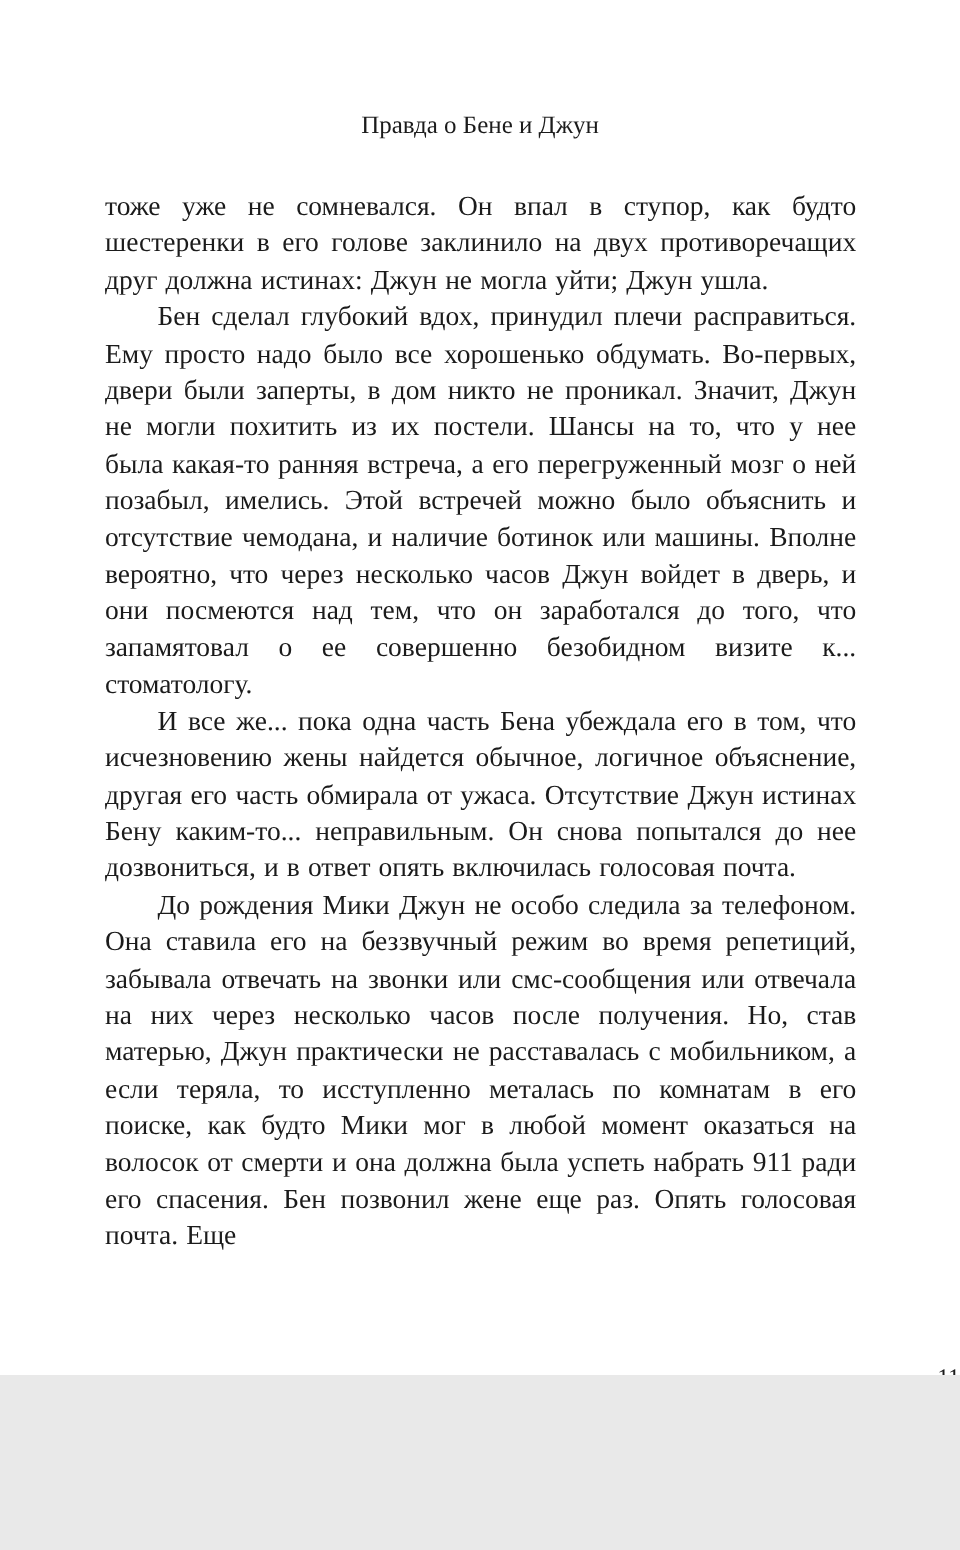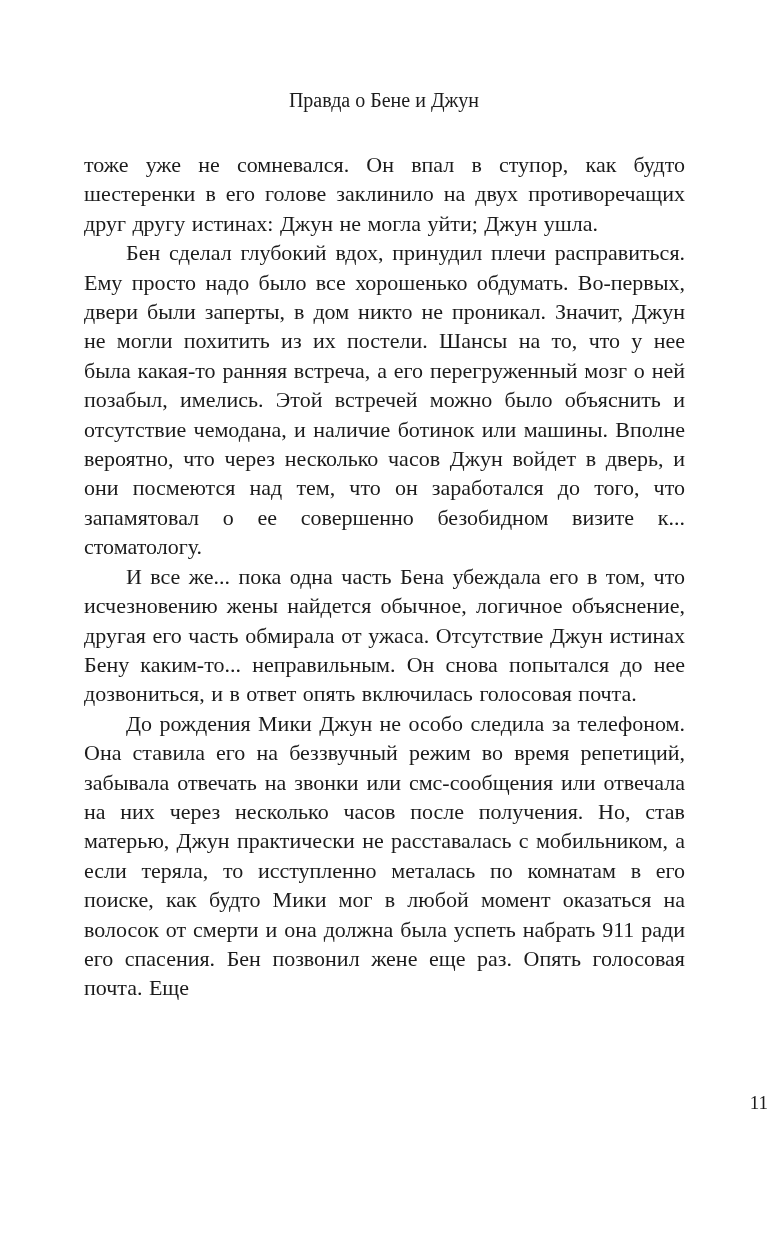--- a/index.html
+++ b/index.html
@@ -3,21 +3,21 @@
   <meta charset="utf-8">
   <style>
     html, body {
       margin: 0;
       padding: 0;
       background: #e9e9e9;
     }
     .page {
       position: relative;
       width: 768px;
-      height: 1240px;
+      height: 1100px;
       margin: 0 auto;
       background: #ffffff;
       color: #1b1b1b;
       font-family: "Liberation Serif", "DejaVu Serif", serif;
       overflow: hidden;
     }
     .running-title {
       position: absolute;
       top: 88px;
       left: 0;
@@ -58,21 +58,21 @@
     }
   </style>
 </head>
 <body>
 
 <div class="page">
 
   <div class="running-title">Правда о Бене и Джун</div>
 
   <div class="text-block">
-    <p class="first">тоже уже не сомневался. Он впал в ступор, как будто шестеренки в его голове заклинило на двух противоречащих друг другу истинах: Джун не могла уйти; Джун ушла.</p>
+    <p class="first">тоже уже не сомневался. Он впал в ступор, как будто шестеренки в его голове заклинило на двух противоречащих друг должна истинах: Джун не могла уйти; Джун ушла.</p>
     <p>Бен сделал глубокий вдох, принудил плечи расправиться. Ему просто надо было все хорошенько обдумать. Во-первых, двери были заперты, в дом никто не проникал. Значит, Джун не могли похитить из их постели. Шансы на то, что у нее была какая-то ранняя встреча, а его перегруженный мозг о ней позабыл, имелись. Этой встречей можно было объяснить и отсутствие чемодана, и наличие ботинок или машины. Вполне вероятно, что через несколько часов Джун войдет в дверь, и они посмеются над тем, что он заработался до того, что запамятовал о ее совершенно безобидном визите к... стоматологу.</p>
     <p>И все же... пока одна часть Бена убеждала его в том, что исчезновению жены найдется обычное, логичное объяснение, другая его часть обмирала от ужаса. Отсутствие Джун истинах Бену каким-то... неправильным. Он снова попытался до нее дозвониться, и в ответ опять включилась голосовая почта.</p>
     <p>До рождения Мики Джун не особо следила за телефоном. Она ставила его на беззвучный режим во время репетиций, забывала отвечать на звонки или смс-сообщения или отвечала на них через несколько часов после получения. Но, став матерью, Джун практически не расставалась с мобильником, а если теряла, то исступленно металась по комнатам в его поиске, как будто Мики мог в любой момент оказаться на волосок от смерти и она должна была успеть набрать 911 ради его спасения. Бен позвонил жене еще раз. Опять голосовая почта. Еще</p>
   </div>
 
   <div class="page-number">11</div>
 
 </div>
 
 </body></html>

